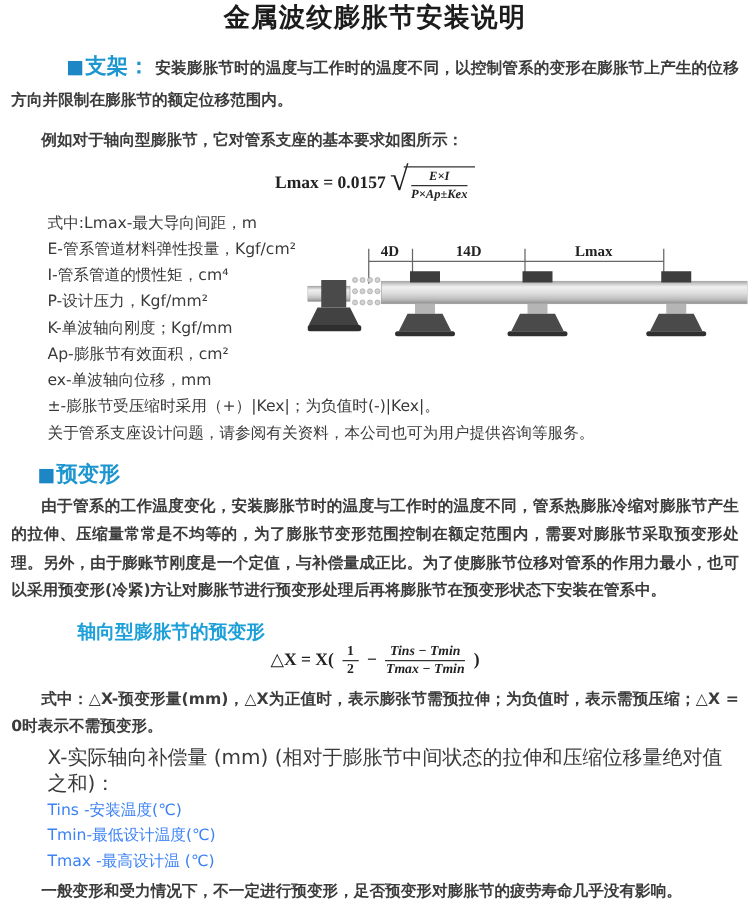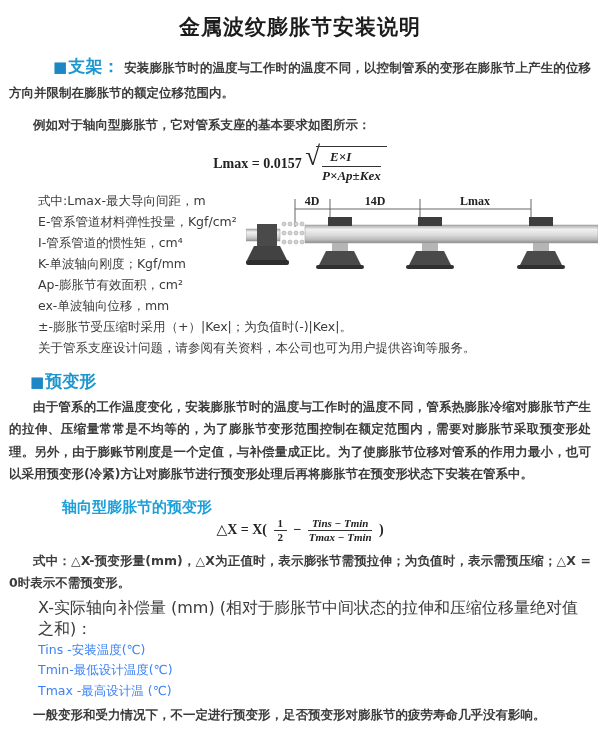--- a/index.html
+++ b/index.html
@@ -1,39 +1,39 @@
 <!DOCTYPE html>
 <html><head>
 <meta charset="utf-8">
 <style>
   html,body { margin:0; padding:0; }
   body {
     width:600px; height:737px; background:#ffffff; position:relative; overflow:hidden;
     font-family:"DejaVu Sans","Liberation Sans",sans-serif; color:#3c3c3c;
   }
   .title {
-    padding-top:13px; text-align:center; font-size:21px; font-weight:bold;
+    text-align:center; font-size:21px; font-weight:bold;
     color:#1c1c1c; letter-spacing:1px;
   }
   .para {
     margin:0 9px; font-size:12.5px; line-height:1.8; font-weight:600; color:#3c3c3c;
     text-align:justify;
   }
   .intro { margin-top:10px; text-indent:44px; }
   .example { text-indent:24px; margin-top:10px; }
   .sec-inline { color:#1d96cf; font-size:17px; font-weight:bold; }
   .marker { color:#1d87c5; font-size:15px; margin-right:1px; }
   
   .formula-row { text-align:center; font-family:"Liberation Serif","DejaVu Serif",serif;
     font-weight:bold; font-size:14px; color:#222; }
   .f1 { margin-top:9px; }
   .sqrt { display:inline-flex; align-items:flex-start; vertical-align:middle; }
   .radical { font-size:27px; font-weight:400; line-height:20px; margin-right:-4px; }
-  .sqrt-body { border-top:1.5px solid #333; padding:2px 6px 0; font-size:13px;
-    font-style:italic; font-weight:bold; display:inline-block; text-align:left; }
+  .sqrt-body { border-top:1.5px solid #333; padding:2px 6px 0; font-size:10px;
+    font-style:italic; font-weight:bold; display:inline-block; text-align:center; }
   .sqrt-body .top { display:block; border-bottom:1px solid #333; padding:0 8px 1px; }
   .sqrt-body .bot { display:block; padding-top:1px; }
   .frac { display:inline-block; text-align:center; vertical-align:middle;
     font-size:11px; line-height:1.2; margin:0 3px; }
   .frac .top { display:block; border-bottom:1px solid #333; padding:0 4px 0; }
   .frac .bot { display:block; }
   .frac.ital { font-style:italic; }
   
   .defs { margin:6px 0 0 38px; font-size:12.5px; font-weight:400; color:#3a3a3a;
     line-height:21px; }
@@ -70,20 +70,21 @@
       <span class="top">E×I</span>
       <span class="bot">P×Ap±Kex</span>
     </span>
   </span>
 </div>
 
 <div class="defs">
   <div>式中:Lmax-最大导向间距，m</div>
   <div>E-管系管道材料弹性投量，Kgf/cm²</div>
   <div>I-管系管道的惯性矩，cm⁴</div>
+  <div>P-设计压力，Kgf/mm²</div>
   <div>K-单波轴向刚度；Kgf/mm</div>
   <div>Ap-膨胀节有效面积，cm²</div>
   <div>ex-单波轴向位移，mm</div>
   <div>±-膨胀节受压缩时采用（+）|Kex|；为负值时(-)|Kex|。</div>
   <div>关于管系支座设计问题，请参阅有关资料，本公司也可为用户提供咨询等服务。</div>
 </div>
 
 <div class="diagram">
   <svg width="352" height="97" viewBox="0 0 352 97">
     <defs>

